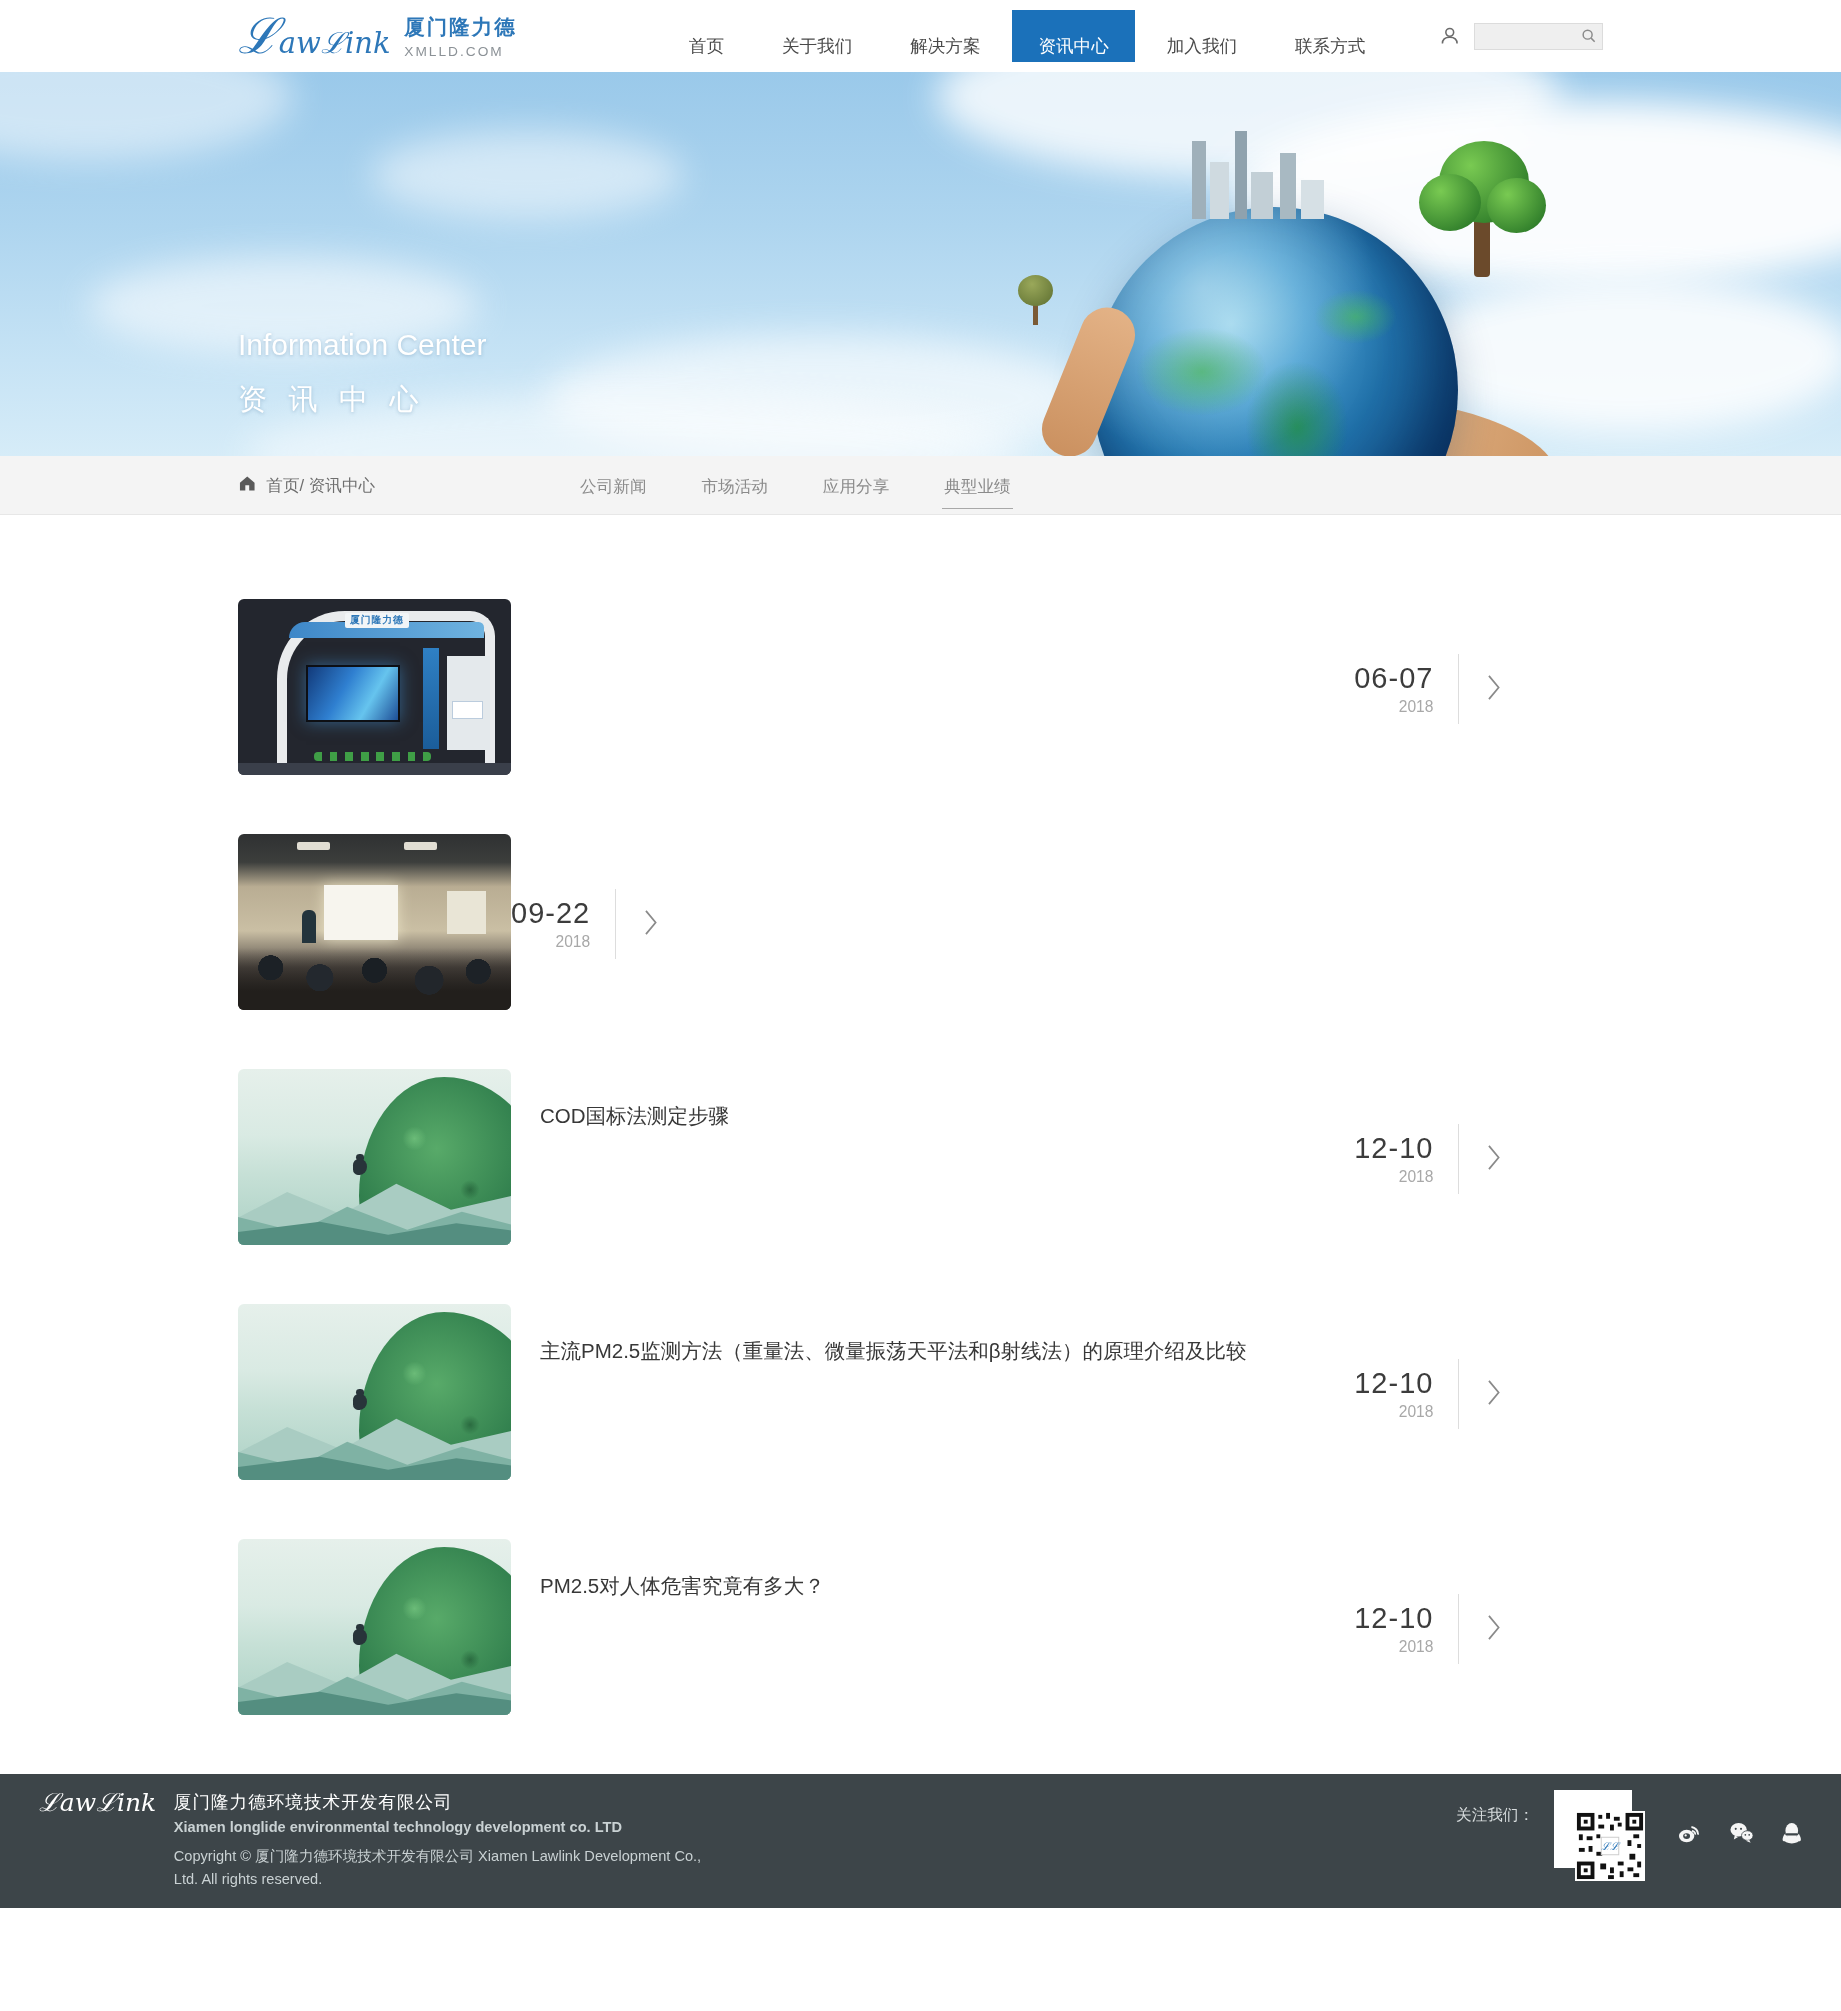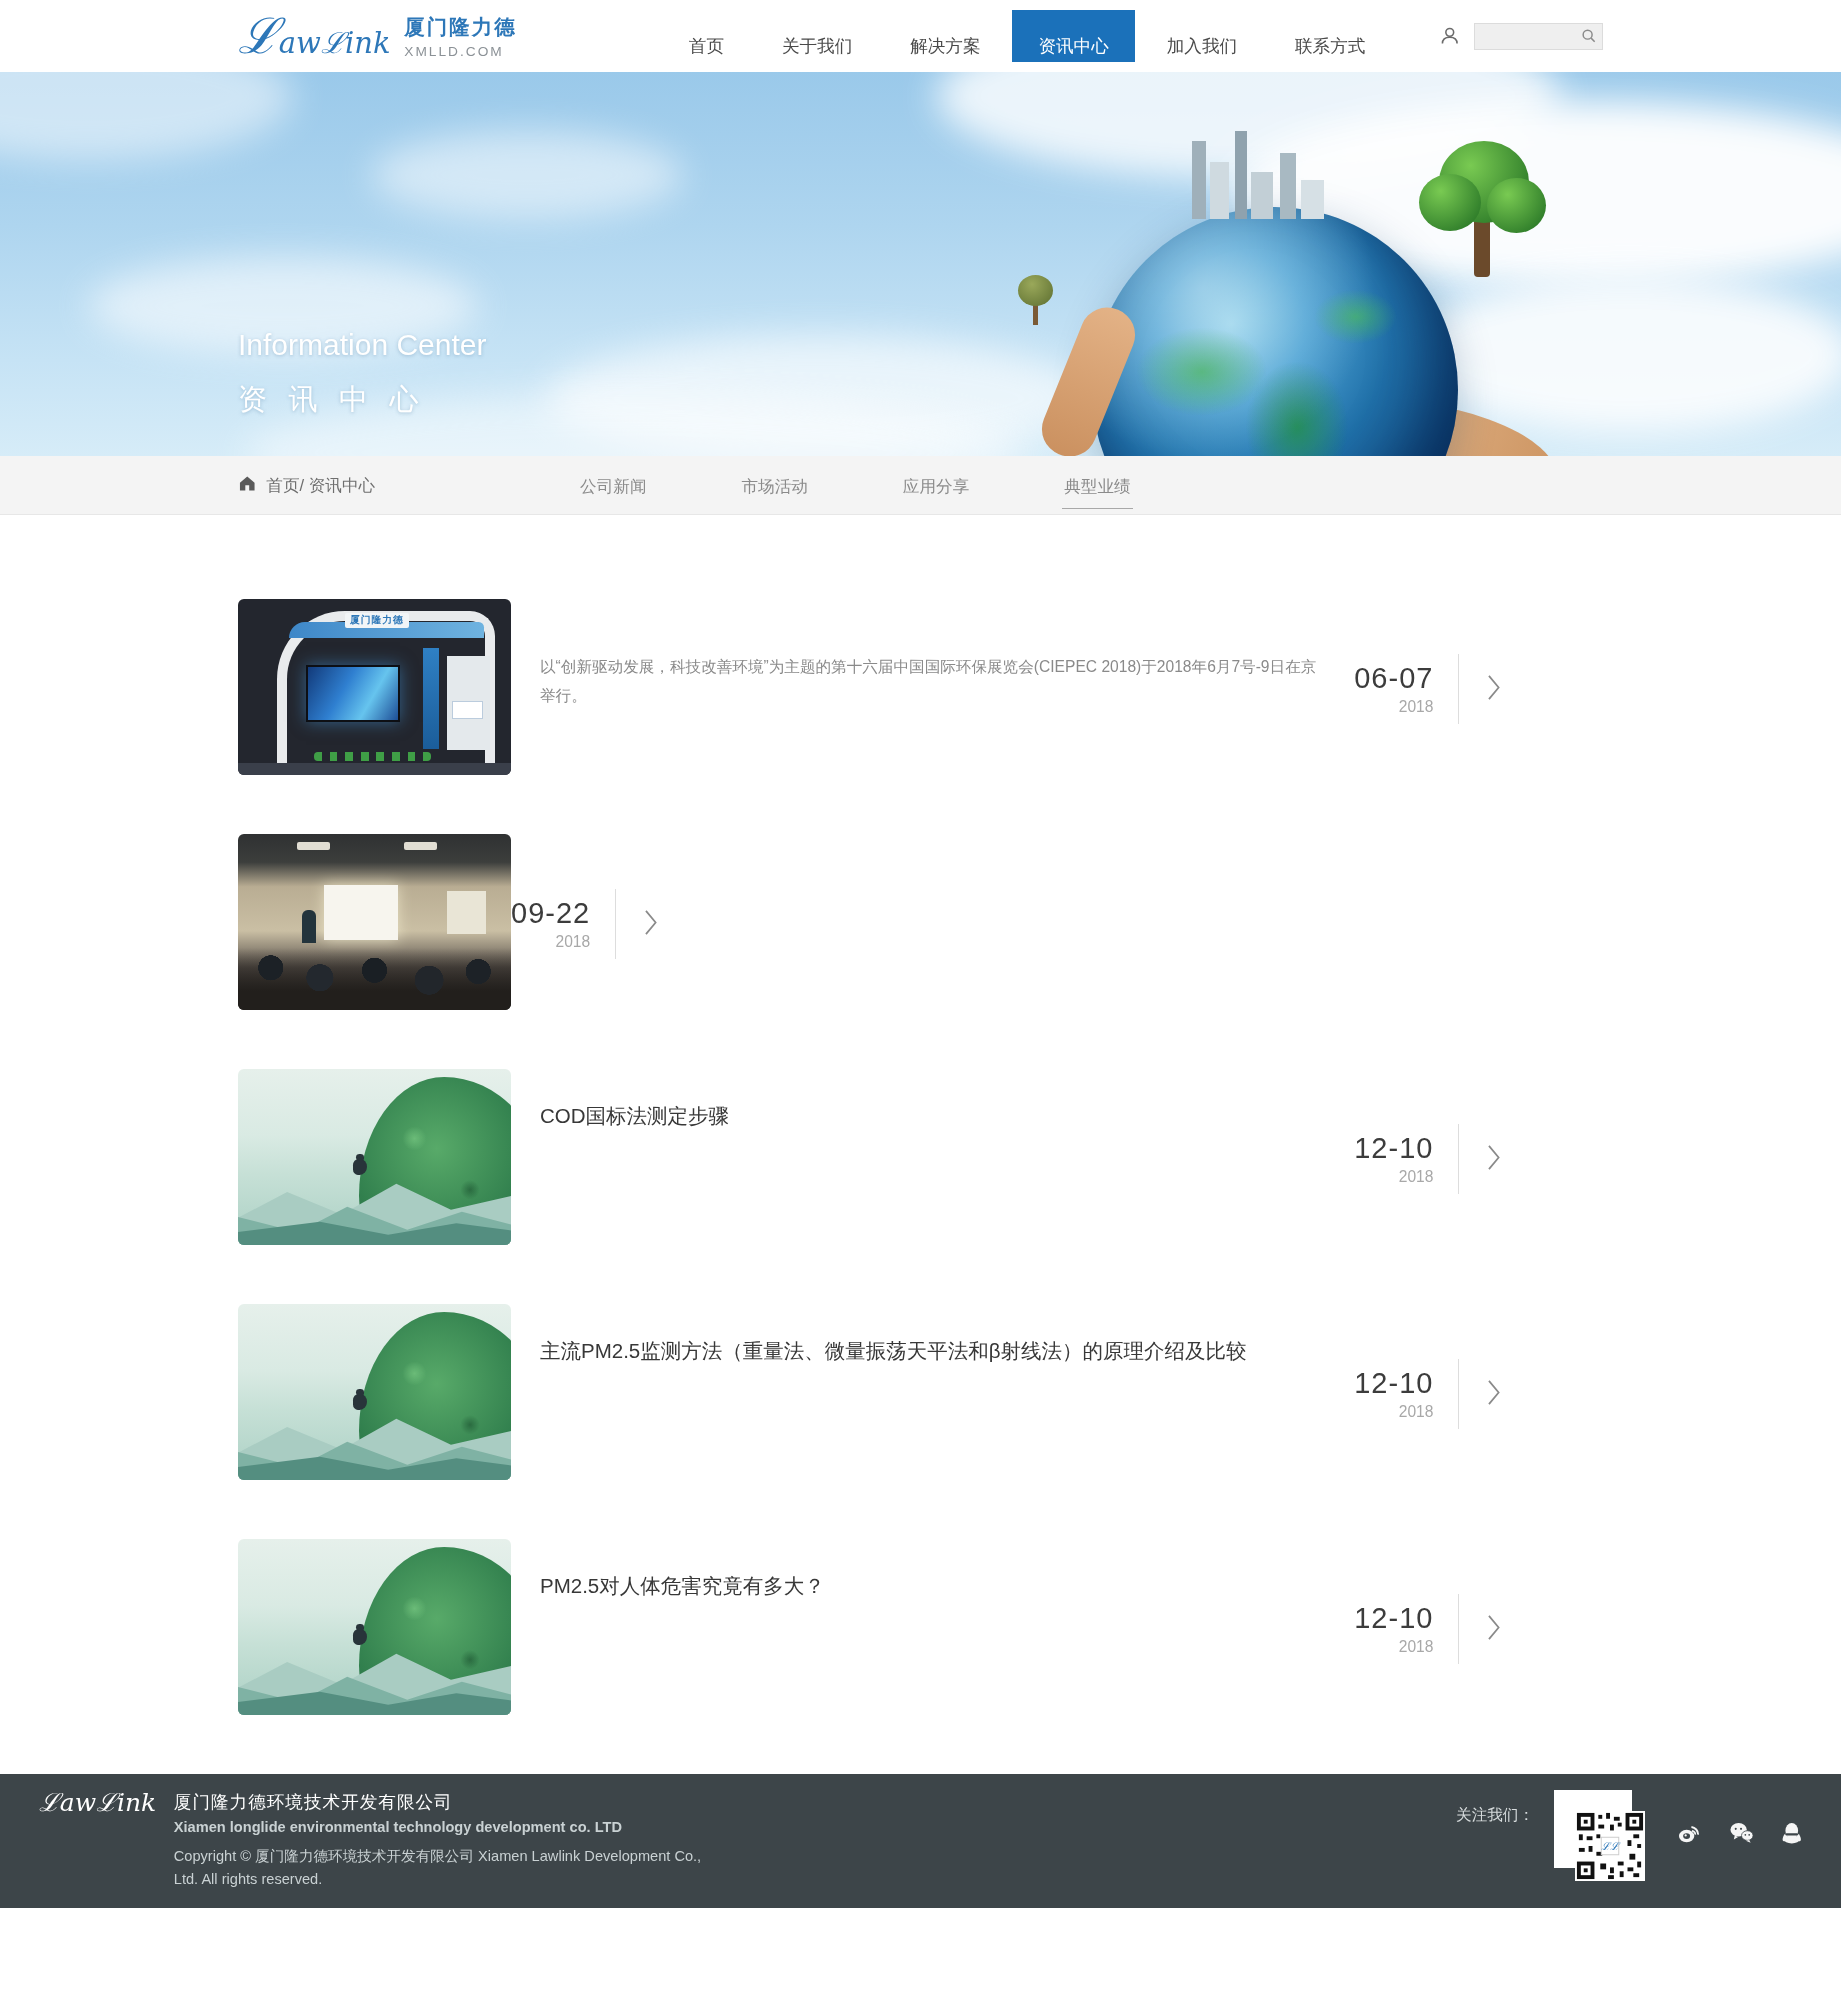--- a/index.html
+++ b/index.html
@@ -64,21 +64,21 @@
   .hand{position:absolute;left:1100px;top:322px;width:458px;height:166px;z-index:3;background:radial-gradient(ellipse at 50% 10%,#e6bb90,#cf9866 70%);border-radius:48% 52% 0 0;}
   .finger{position:absolute;left:1061px;top:232px;width:55px;height:156px;border-radius:27px;background:linear-gradient(180deg,#e3b286,#cb9160);transform:rotate(22deg);z-index:5;}
   .hero-text{position:absolute;left:238px;top:256px;z-index:10;color:#fff;}
   .hero-title-en{font-size:30px;font-weight:400;text-shadow:0 1px 3.9px rgba(60,110,150,.35);}
   .hero-title-zh{font-size:29px;letter-spacing:21.5px;margin-top:17.6px;text-shadow:0 1px 3.9px rgba(60,110,150,.35);}
 
   
   .crumb-bar{height:59px;background:#f4f4f4;border-bottom:1px solid #e7e7e7;}
   .crumb-bar .container{display:flex;align-items:center;height:59px;}
   .crumb{display:flex;align-items:center;gap:9.8px;font-size:16.6px;color:#6e6e6e;cursor:pointer;}
-  .tabs{display:flex;margin-left:203px;gap:91px;}
+  .tabs{display:flex;margin-left:203px;gap:51px;}
   .tab{font-size:16.6px;color:#8b8b8b;cursor:pointer;padding:13.7px 2px 9.8px;white-space:nowrap;}
   .tab.underlined{border-bottom:1px solid #a8a8a8;}
 
   
   .news-list{padding-top:84px;}
   .news-item{display:flex;align-items:flex-start;margin-bottom:59px;cursor:pointer;}
   .thumb{width:273px;height:176px;border-radius:5.9px;overflow:hidden;position:relative;flex-shrink:0;}
   .news-body{flex:1;padding:33px 29px 0 29px;min-width:0;}
   .news-title{font-size:20.5px;font-weight:400;color:#383838;line-height:1.4;}
   .news-desc{margin-top:19.5px;font-size:15.6px;color:#8a8a8a;line-height:1.9;max-width:809px;}
@@ -251,21 +251,20 @@
         <span class="brand">厦门隆力德</span>
       <span class="screen"></span>
         <span class="col"></span>
         <span class="panel">
           <i></i>
         </span>
       <span class="plants"></span>
         <span class="floor"></span>
     </div>
     <div class="news-body">
-      <p class="news-desc">以“创新驱动发展，科技改善环境”为主题的第十六届中国国际环保展览会(CIEPEC 2018)于2018年6月7号-9日在京举行。</p>
     </div>
     <div class="news-meta">
       <div class="date-col">
         <span class="date-md">06-07</span>
         <span class="date-yr">2018</span>
       </div>
       <span class="meta-sep"></span>
       <span>
         <svg width="15.6" height="29" viewBox="0 0 16 30" fill="none" stroke="#8a8a8a" stroke-width="1.8">
             <polyline points="3,3 13,15 3,27"></polyline>

